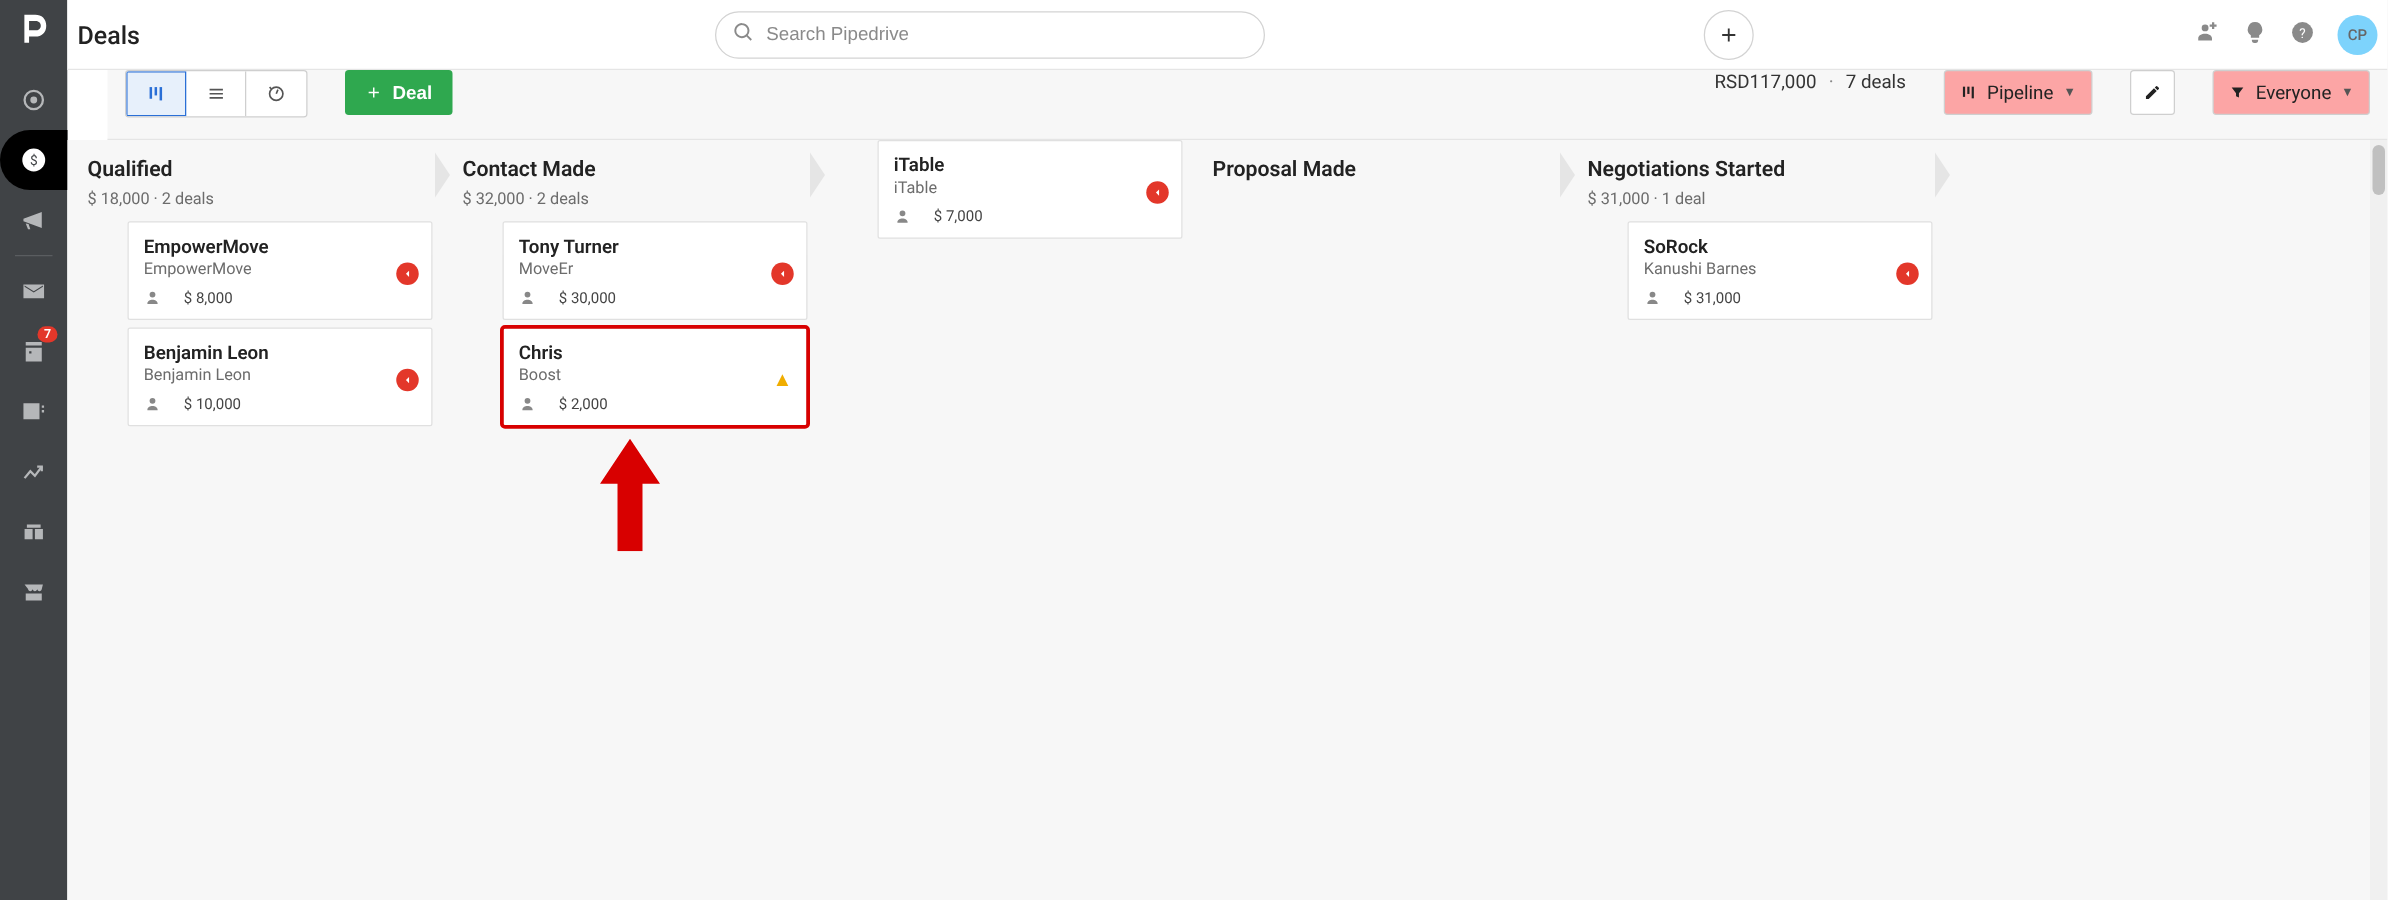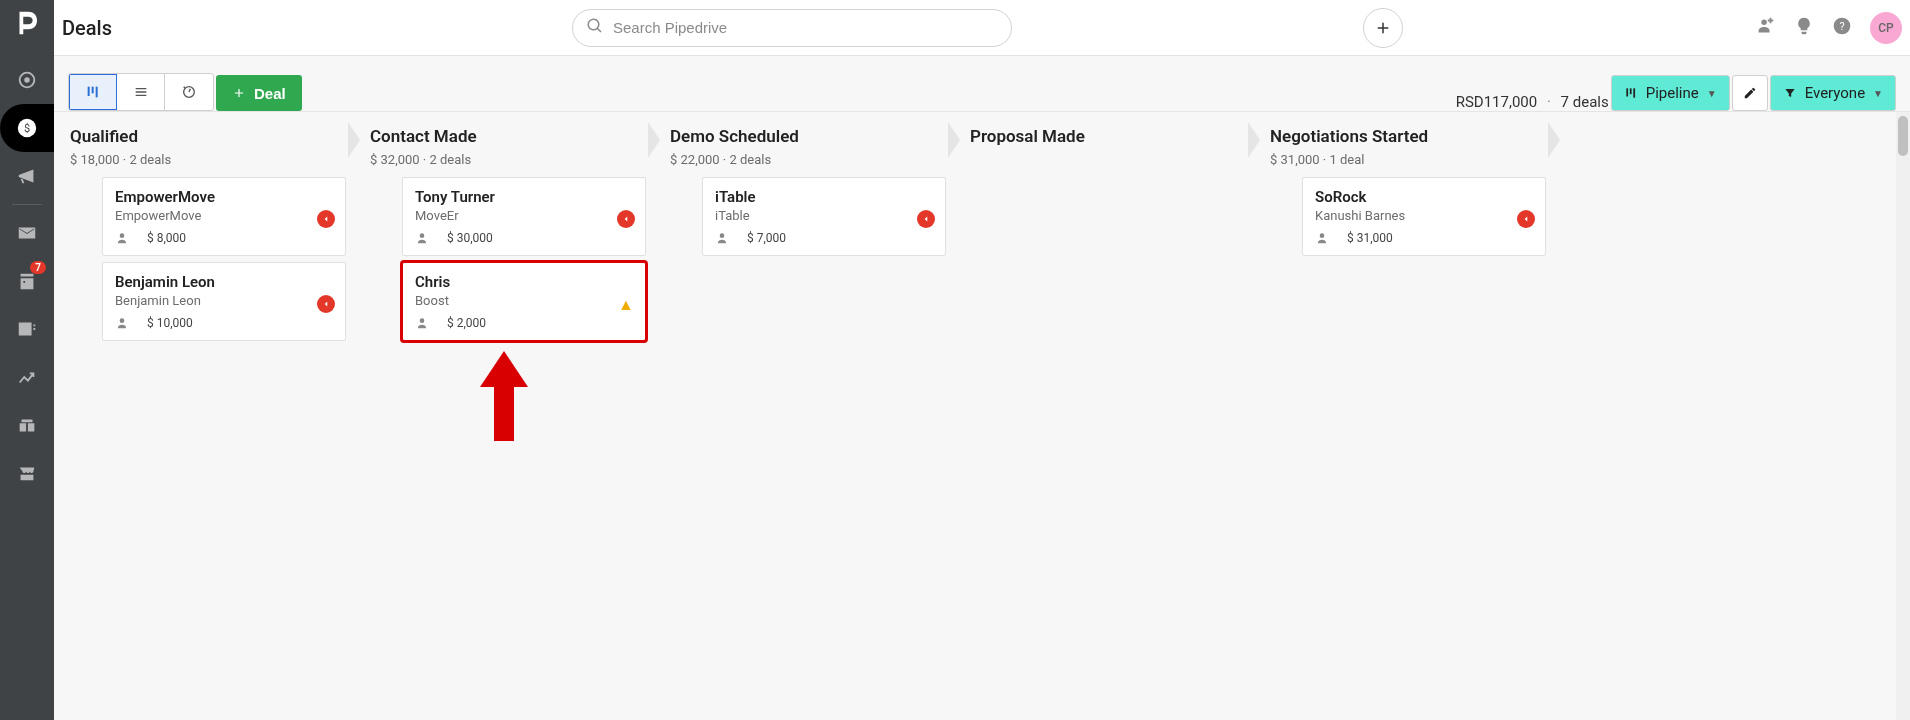--- a/index.html
+++ b/index.html
@@ -20,33 +20,33 @@
   .main { flex:1; display:flex; flex-direction:column; background:#fff;}
   .topbar { height:56px; border-bottom:1px solid #e5e5e5; display:flex; align-items:center; padding: 0 8px; gap: 20px; background:#fff;}
   .topbar .title { font-size:20px; font-weight:500; color:#222;}
   .search-wrap { margin-left:auto; margin-right:auto; position:relative; }
   .search { width: 440px; height:38px; border-radius:20px; border:1px solid #d3d3d3; padding: 0 16px 0 40px; font-size:15px; color:#444;}
   .search::placeholder { color: #8a8a8a;}
   .search-wrap .sicon { position:absolute; left:14px; top:50%; transform:translateY(-50%); color:#8a8a8a;}
   .plus-btn { width:40px; height:40px; border-radius:20px; border:1px solid #d3d3d3; background:#fff; display:flex; align-items:center; justify-content:center; cursor:pointer; font-size:22px; color:#333;}
   .topbar .right-icons { margin-left:auto; display:flex; align-items:center; gap:18px;}
   .topbar .right-icons .icon { color:#8a8a8a; cursor:pointer;}
-  .avatar { width:32px; height:32px; border-radius:16px; background:#f9a8d4; display:flex; align-items:center; justify-content:center; font-size:12px; font-weight:500; color:#666;}
-
-  
-  .toolbar { height:56px; background:#f7f7f7; border-bottom:1px solid #e5e5e5; display:flex; align-items:flex-end; padding: 0 14px; gap: 2px;}
+  .avatar { width:32px; height:32px; border-radius:16px; background:#7dd3fc; display:flex; align-items:center; justify-content:center; font-size:12px; font-weight:500; color:#666;}
+
+  
+  .toolbar { height:56px; background:#f7f7f7; border-bottom:1px solid #e5e5e5; display:flex; align-items:flex-start; padding: 0 14px; gap: 30px; margin-left: 32px;}
   .view-group { display:flex; border:1px solid #cfcfcf; border-radius:3px; overflow:hidden; background:#fff;}
   .view-btn { width:48px; height:36px; display:flex; align-items:center; justify-content:center; border-right:1px solid #cfcfcf; cursor:pointer; color:#555;}
   .view-btn:last-child { border-right:none;}
   .view-btn.active { background:#e7f0fb; color:#2a6fd6; border:1px solid #2a6fd6;}
   .deal-btn { height:36px; background:#2fa84f; color:#fff; border:none; border-radius:3px; padding: 0 16px; font-size:15px; font-weight:600; display:flex; align-items:center; gap:8px; cursor:pointer;}
   .toolbar .spacer { flex:1;}
   .summary { font-size:15px; color:#333;}
   .summary .sep { margin: 0 6px; color:#888;}
-  .drop-btn { height:36px; border:1px solid #cfcfcf; background:#5eead4; border-radius:3px; padding: 0 12px; display:flex; align-items:center; gap:8px; font-size:15px; cursor:pointer;}
+  .drop-btn { height:36px; border:1px solid #cfcfcf; background:#fca5a5; border-radius:3px; padding: 0 12px; display:flex; align-items:center; gap:8px; font-size:15px; cursor:pointer;}
   .drop-btn .caret { font-size:10px; color:#555;}
   .icon-btn-sm { width:36px; height:36px; border:1px solid #cfcfcf; background:#fff; border-radius:3px; display:flex; align-items:center; justify-content:center; cursor:pointer;}
 
   
   .board { flex:1; display:flex; overflow:hidden; background:#f7f7f7; position:relative;}
   .col { flex: 0 0 300px; padding: 0 4px;}
   .col-header { padding: 14px 12px 10px; position:relative; }
   .col-header::after { content:''; position:absolute; right:-10px; top:10px; width:0; height:0; border-top:18px solid transparent; border-bottom:18px solid transparent; border-left:12px solid #e5e5e5;}
   .col:last-child .col-header::after { display:none;}
   .stage-name { font-size:17px; font-weight:600; color:#222;}
@@ -295,24 +295,20 @@
                 <svg viewBox="0 0 24 24" fill="currentColor">
                   <path d="M12 12a4 4 0 100-8 4 4 0 000 8zm-7 8c0-3 3.5-5 7-5s7 2 7 5v1H5v-1z"></path>
                 </svg>
                 <span>$ 2,000</span>
               </div>
       <div class="status yellow">▲</div>
             </div>
           </div>
         </div>
         <div class="col">
-    <div class="col-header">
-      <div class="stage-name">Demo Scheduled</div>
-      <div class="stage-meta">$ 22,000 · 2 deals</div>
-    </div>
     <div class="cards">
             <div class="card">
       <div class="c-title">iTable</div>
       <div class="c-sub">iTable</div>
       <div class="c-amount">
                 <svg viewBox="0 0 24 24" fill="currentColor">
                   <path d="M12 12a4 4 0 100-8 4 4 0 000 8zm-7 8c0-3 3.5-5 7-5s7 2 7 5v1H5v-1z"></path>
                 </svg>
                 <span>$ 7,000</span>
               </div>

